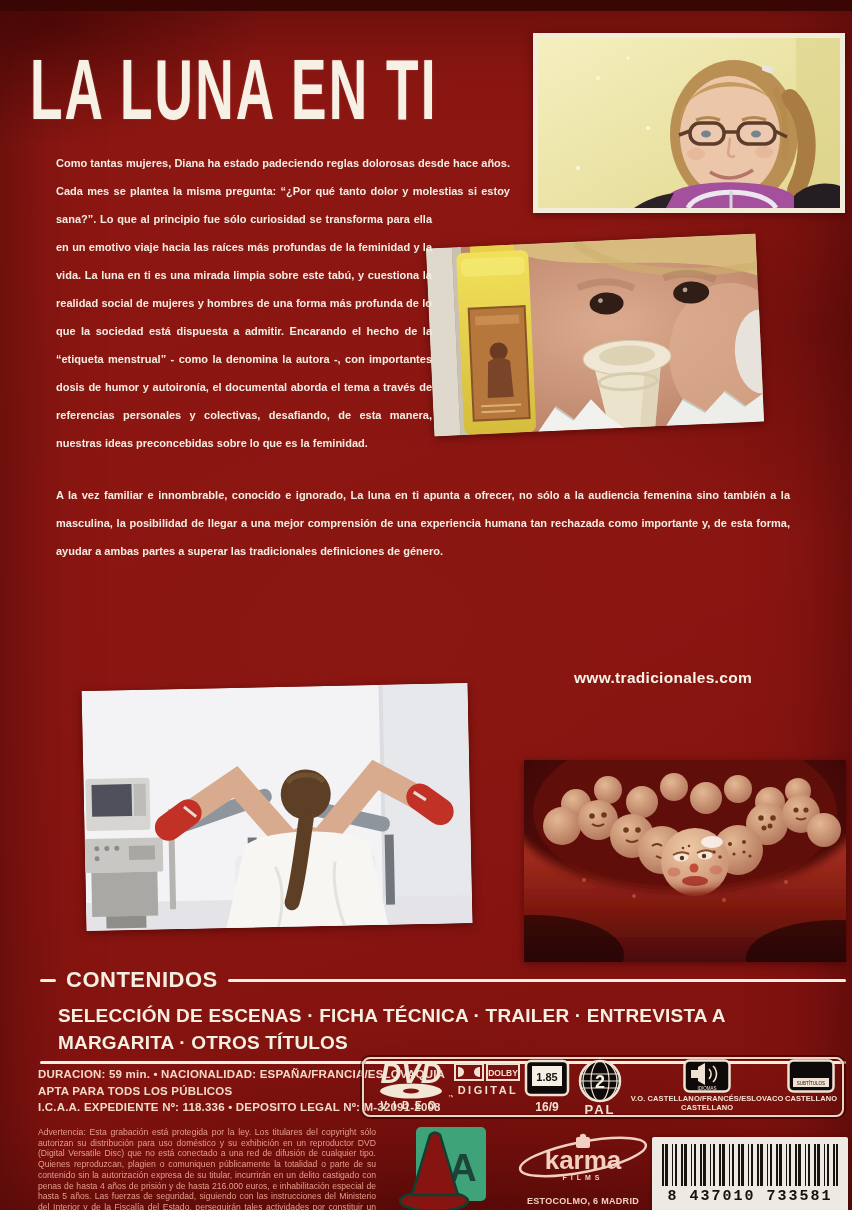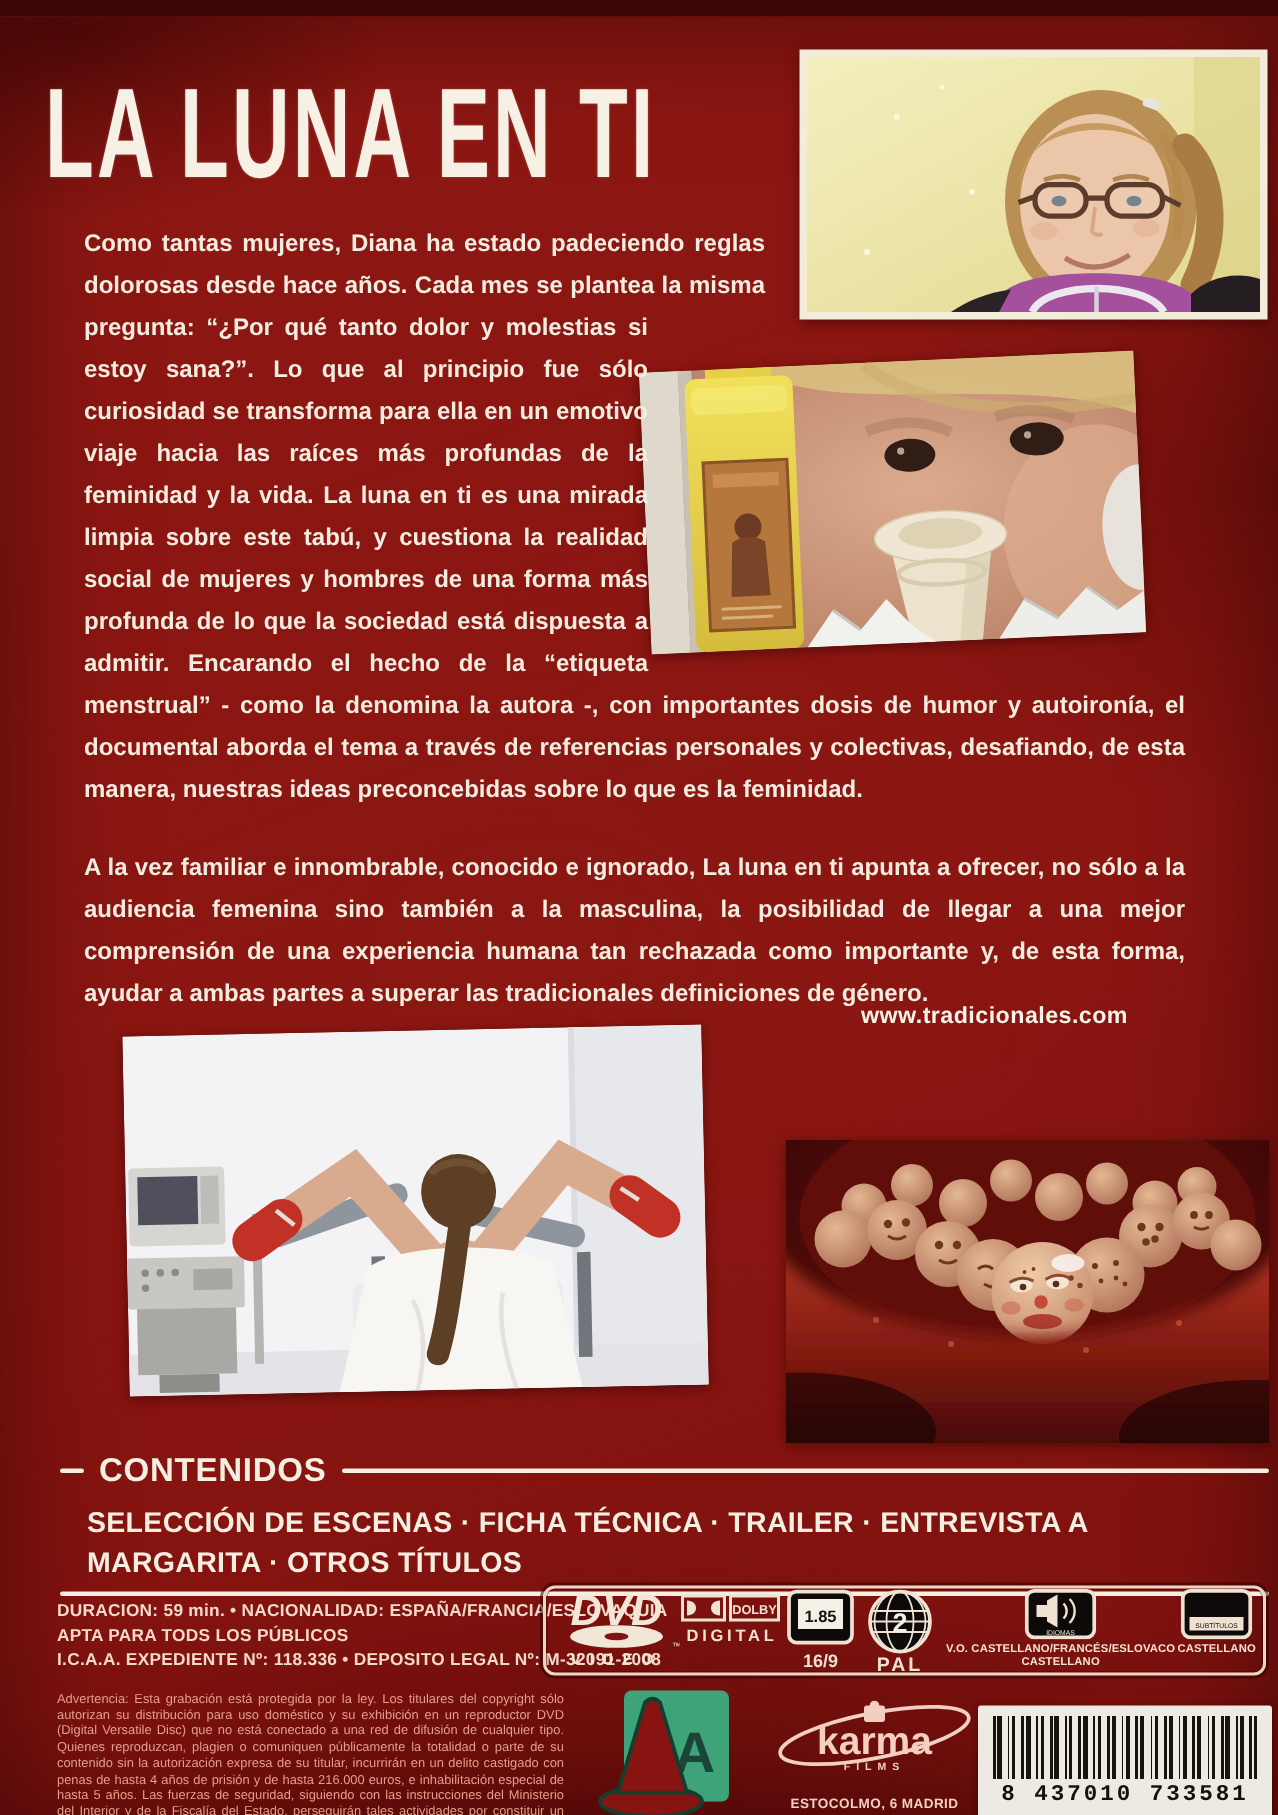--- a/index.html
+++ b/index.html
@@ -15,21 +15,21 @@
     box-shadow:inset 0 0 90px rgba(30,0,0,.55);
   }
   .title{
     position:absolute;left:30px;top:30px;
     color:#f6f1e4;font-weight:700;font-size:76px;letter-spacing:3px;white-space:nowrap;
     transform:scaleX(.70) scaleY(1.12);transform-origin:left top;
     text-shadow:0 0 2px rgba(255,255,255,.25);
   }
   .synopsis{
     position:absolute;left:56px;top:138px;width:734px;
-    color:#f3ece0;font-weight:700;font-size:16px;line-height:28px;
+    color:#f3ece0;font-weight:700;font-size:11px;line-height:28px;
   }
   .synopsis p{margin:0;text-align:justify;}
   .synopsis p + p{margin-top:24px;}
   .sp-a{float:right;width:280px;height:64px;}
   .sp-b{float:right;clear:right;width:358px;height:218px;}
   .website{position:absolute;left:574px;top:658px;color:#f7f3e8;font-weight:700;font-size:15.5px;letter-spacing:.3px;}
 
   .photo{position:absolute;overflow:hidden;}
   .photo-girl{left:533px;top:22px;width:302px;height:170px;border:5px solid #f3ecda;box-shadow:0 2px 8px rgba(40,0,0,.5);}
   .photo-cup{left:430px;top:230px;width:330px;height:188px;transform:rotate(-2.6deg);box-shadow:0 2px 8px rgba(40,0,0,.5);}

